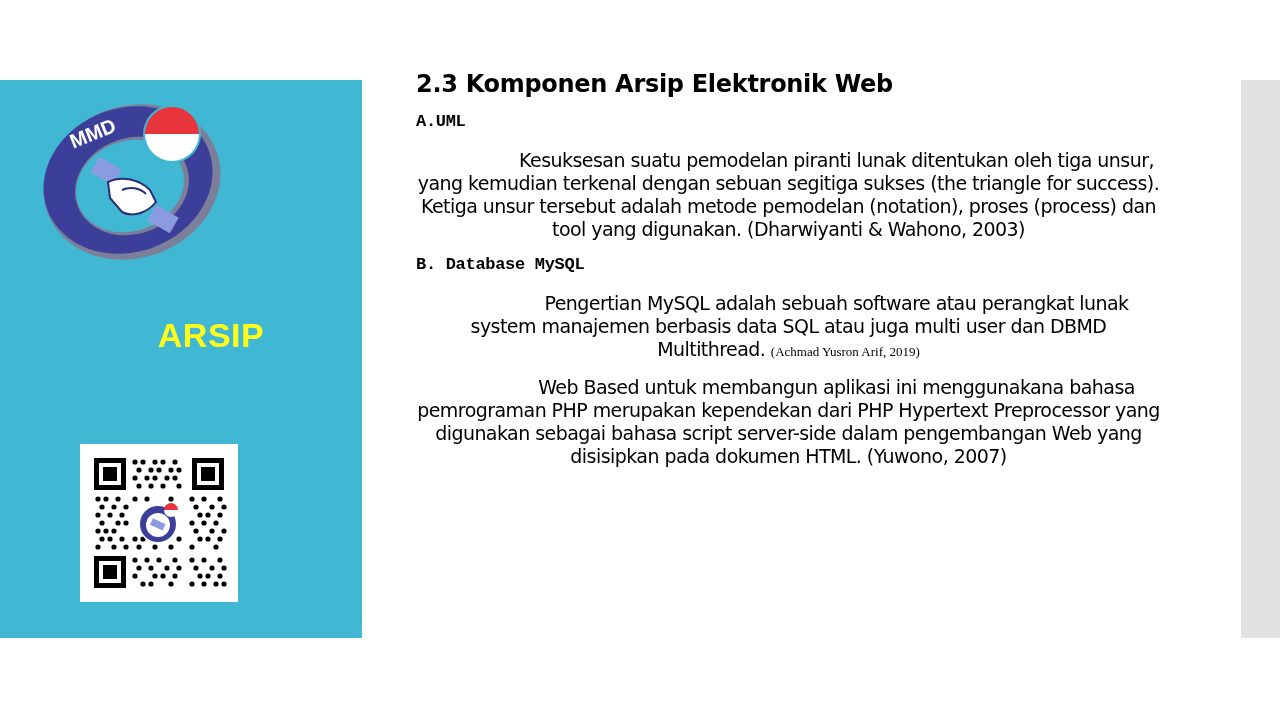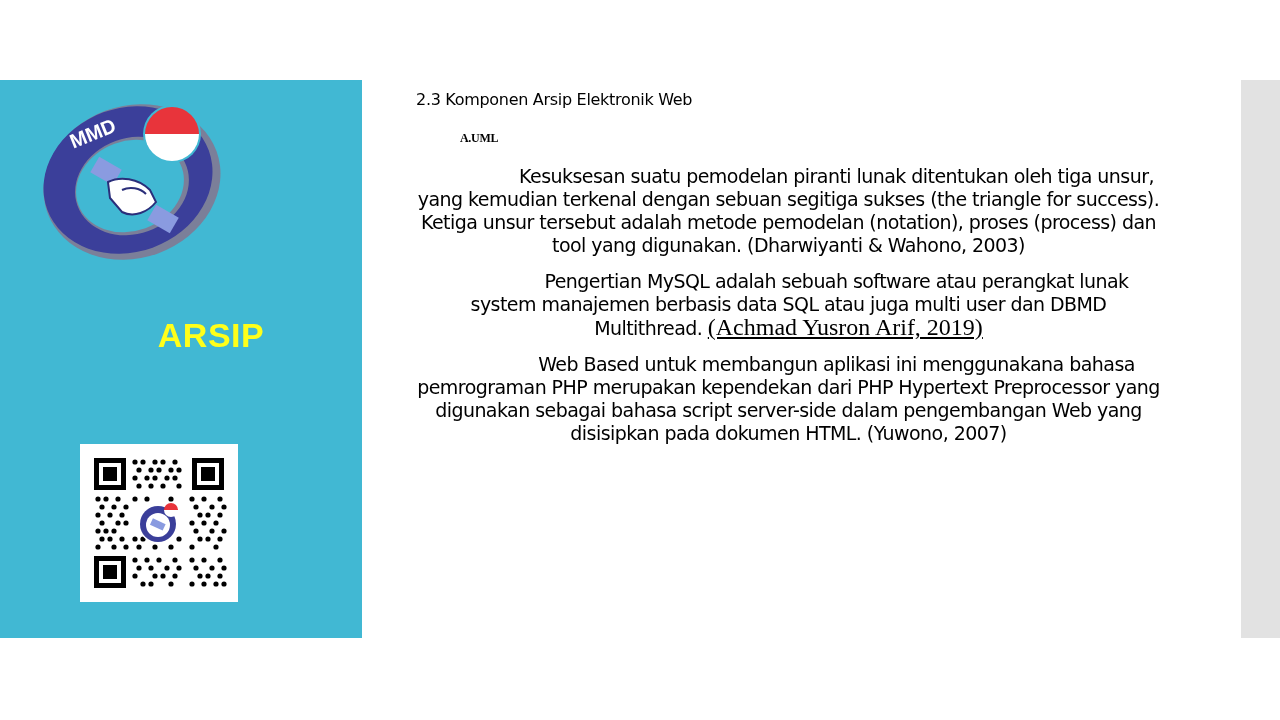--- a/index.html
+++ b/index.html
@@ -21,27 +21,27 @@
     background: #ffffff;
   }
   .right-bar {
     position: absolute; left: 1241px; top: 80px; width: 39px; height: 558px;
     background: #e2e2e2;
   }
 
   .content {
     position: absolute; left: 416px; top: 70px; width: 760px;
   }
-  .h-main { font-family: "DejaVu Sans", sans-serif; font-weight: normal; font-size: 16px; line-height: 28px; margin-top: 16px; letter-spacing: -0.3px; }
-  .h-sub { font-family: Liberation Serif, serif; font-weight: bold; font-size: 12px; line-height: 28px; margin-top: 10px; letter-spacing: -0.3px; margin-left: 44px; }
+  .h-main { font-family: "DejaVu Sans", sans-serif; font-weight: bold; font-size: 24px; line-height: 28px; margin-top: 0; letter-spacing: -0.3px; }
+  .h-sub { font-family: Liberation Mono, monospace; font-weight: bold; font-size: 17px; line-height: 28px; margin-top: 10px; letter-spacing: -0.3px; }
   .para {
     font-family: "DejaVu Sans", sans-serif; font-size: 19px; line-height: 23px;
     margin-top: 13px; text-indent: 96px; letter-spacing: -0.55px; width: 745px; text-align: center;
   }
-  .cite-serif { font-family: "Liberation Serif", serif; font-size: 24px; letter-spacing: 0; text-decoration: underline; }
+  .cite-serif { font-family: "Liberation Serif", serif; font-size: 13px; letter-spacing: 0; }
 </style>
 </head>
 <body>
 
 <div class="left-panel">
   <svg class="logo" viewBox="0 0 196 172">
     <ellipse cx="94" cy="92" rx="90" ry="76" fill="#7b7f99" transform="rotate(-20 94 92)"></ellipse>
     <ellipse cx="90" cy="90" rx="86" ry="72" fill="#3b3f9a" transform="rotate(-20 90 90)"></ellipse>
     <ellipse cx="94" cy="96" rx="58" ry="48" fill="#7b7f99" transform="rotate(-20 94 96)"></ellipse>
     <ellipse cx="92" cy="96" rx="55" ry="45" fill="#41b8d3" transform="rotate(-20 92 96)"></ellipse>
@@ -184,20 +184,21 @@
 <div class="right-bar"></div>
 
 <div class="content">
   <div class="h-main">2.3 Komponen Arsip Elektronik Web</div>
 
   <div class="h-sub">A.UML</div>
   <div class="para">
     <span>Kesuksesan suatu pemodelan piranti lunak ditentukan oleh tiga unsur, yang kemudian terkenal dengan sebuan segitiga sukses (the triangle for success). Ketiga unsur tersebut adalah metode pemodelan (notation), proses (process) dan tool yang digunakan. (Dharwiyanti &amp; Wahono, 2003)</span>
   </div>
 
+  <div class="h-sub">B. Database MySQL</div>
   <div class="para">
     <span>Pengertian MySQL adalah sebuah software atau perangkat lunak system manajemen berbasis data SQL atau juga multi user dan DBMD Multithread. </span><span class="cite-serif">(Achmad Yusron Arif, 2019)</span>
   </div>
 
   <div class="para">
     <span>Web Based untuk membangun aplikasi ini menggunakana bahasa pemrograman PHP merupakan kependekan dari PHP Hypertext Preprocessor yang digunakan sebagai bahasa script server-side dalam pengembangan Web yang disisipkan pada dokumen HTML. (Yuwono, 2007)</span>
   </div>
 </div>
 
 </body></html>

